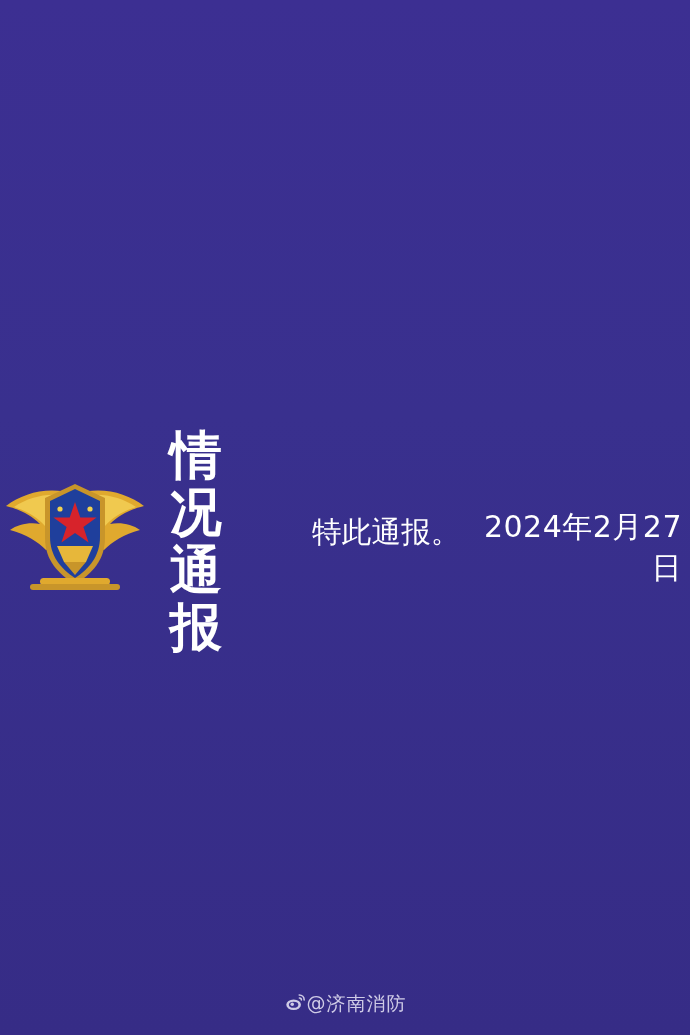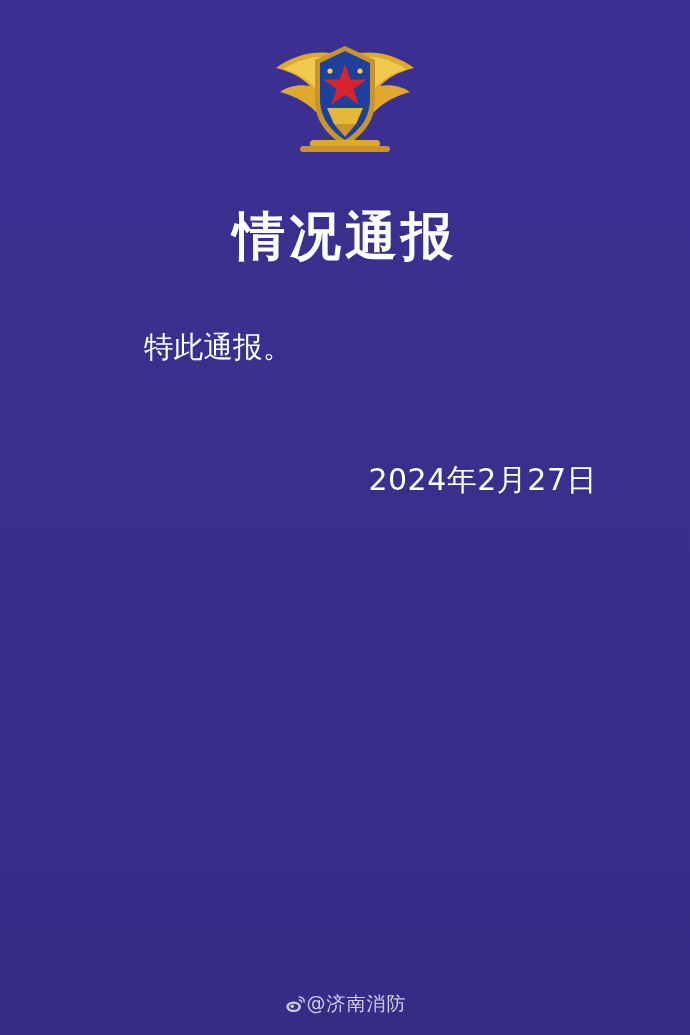--- a/index.html
+++ b/index.html
@@ -13,21 +13,21 @@
     font-family: "Liberation Sans", sans-serif;
     overflow: hidden;
   }
   .poster {
     position: relative;
     width: 690px;
     height: 1035px;
     background: linear-gradient(180deg, #3c2f92 0%, #39308e 40%, #362c86 100%);
     box-sizing: border-box;
     display: flex;
-    flex-direction: column;
+    flex-direction: row;
     align-items: center;
   }
 
   
   .emblem {
     margin-top: 38px;
     width: 150px;
     height: 122px;
     position: relative;
   }
@@ -55,21 +55,21 @@
     font-size: 29.5px;
     line-height: 1.52;
     text-align: justify;
     text-justify: inter-character;
     text-indent: 2em;
     letter-spacing: 0.2px;
     font-family: "DejaVu Sans", "Liberation Sans", sans-serif;
   }
   .para.second {
     margin-top: 6px;
-    text-align: left;
+    text-align: center;
   }
 
   
   .sign {
     margin-top: 60px;
     width: 520px;
     text-align: right;
     color: #ffffff;
     font-family: "DejaVu Sans", "Liberation Sans", sans-serif;
   }
@@ -85,21 +85,20 @@
     padding-right: 8px;
   }
 
   
   .footer {
     position: absolute;
     left: 0;
     bottom: 18px;
     width: 100%;
     display: flex;
-    align-items: center;
     justify-content: center;
     gap: 1px;
   }
   .wb-icon {
     width: 22px;
     height: 22px;
     display: block;
   }
   .wm-text {
     color: #cfcbe6;

